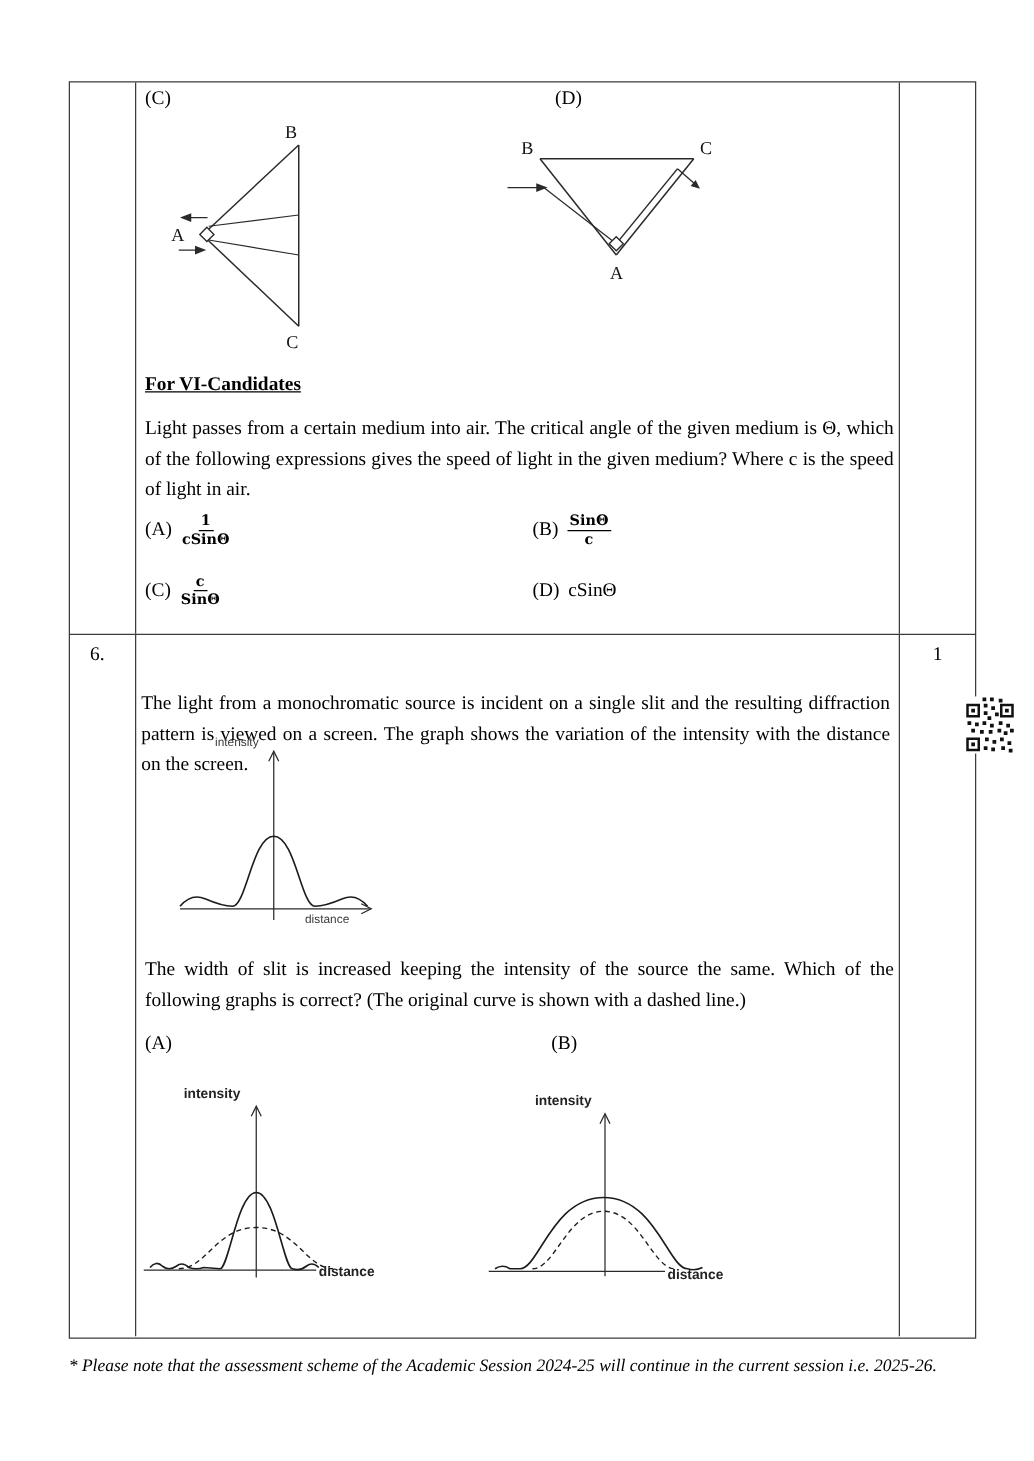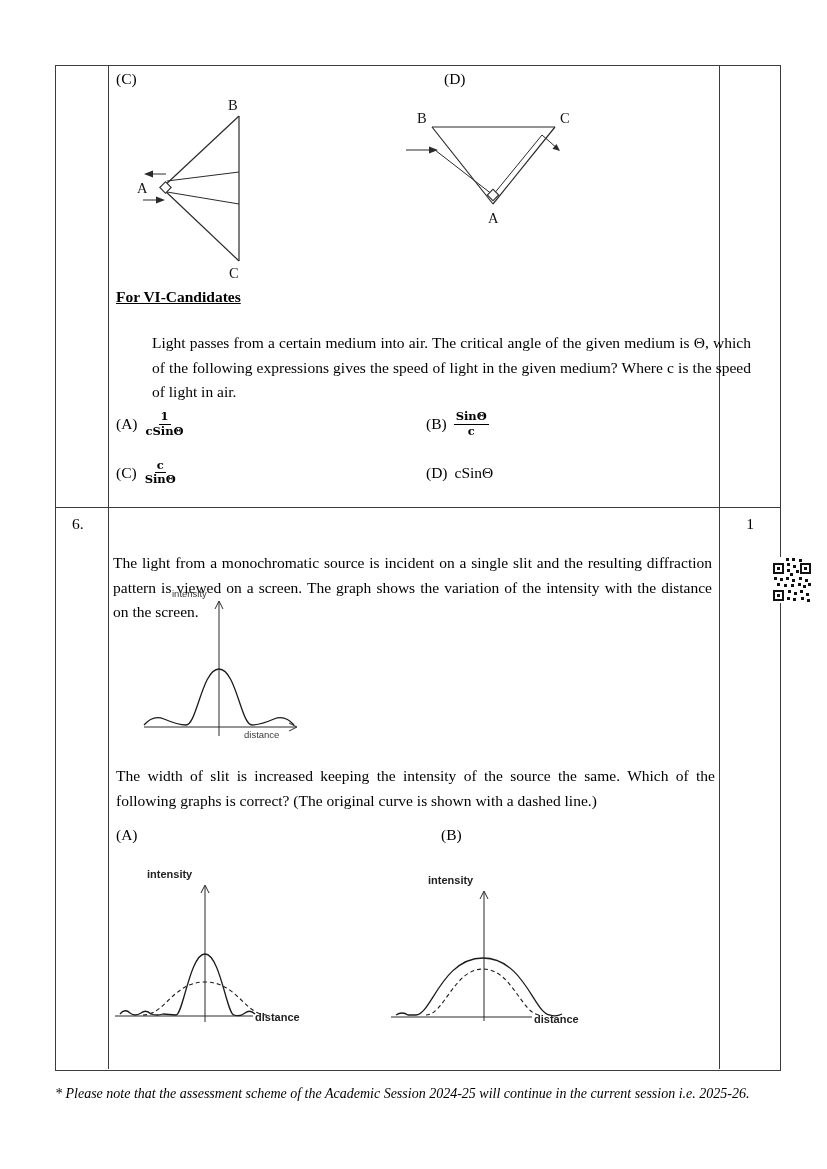--- a/index.html
+++ b/index.html
@@ -92,23 +92,23 @@
           <g>
             <line class="thin" x1="140" y1="31" x2="156" y2="45"></line>
             <polygon class="fillhead" points="158,47 150.5,44.8 154.5,40"></polygon>
           </g>
           <rect x="87" y="87" width="8" height="8" transform="rotate(45 91 91)" fill="#fff" stroke="#2a2a2a" stroke-width="1.1"></rect>
           <text class="dlabel" x="15" y="19">B</text>
           <text class="dlabel" x="158" y="19">C</text>
           <text class="dlabel" x="86" y="119">A</text>
         </svg>
 
-        <div class="abs heading" style="left:7px;top:222px;">For VI-Candidates</div>
-
-        <div class="abs para" style="left:7px;top:265px;width:599px;margin-left:36px;">Light passes from a certain medium into air. The critical angle of the given medium is Θ, which of the following expressions gives the speed of light in the given medium? Where c is the speed of light in air.</div>
+        <div class="abs heading" style="left:7px;top:233px;">For VI-Candidates</div>
+
+        <div class="abs para" style="left:7px;top:265px;width:599px;">Light passes from a certain medium into air. The critical angle of the given medium is Θ, which of the following expressions gives the speed of light in the given medium? Where c is the speed of light in air.</div>
 
         <div class="abs options-grid" style="left:7px;top:344px;width:600px;">
           <div class="option">
             <span>(A)</span>
             <span class="frac">
               <span class="fnum">1</span>
               <span class="fden">cSinΘ</span>
             </span>
           </div>
           <div class="option">

